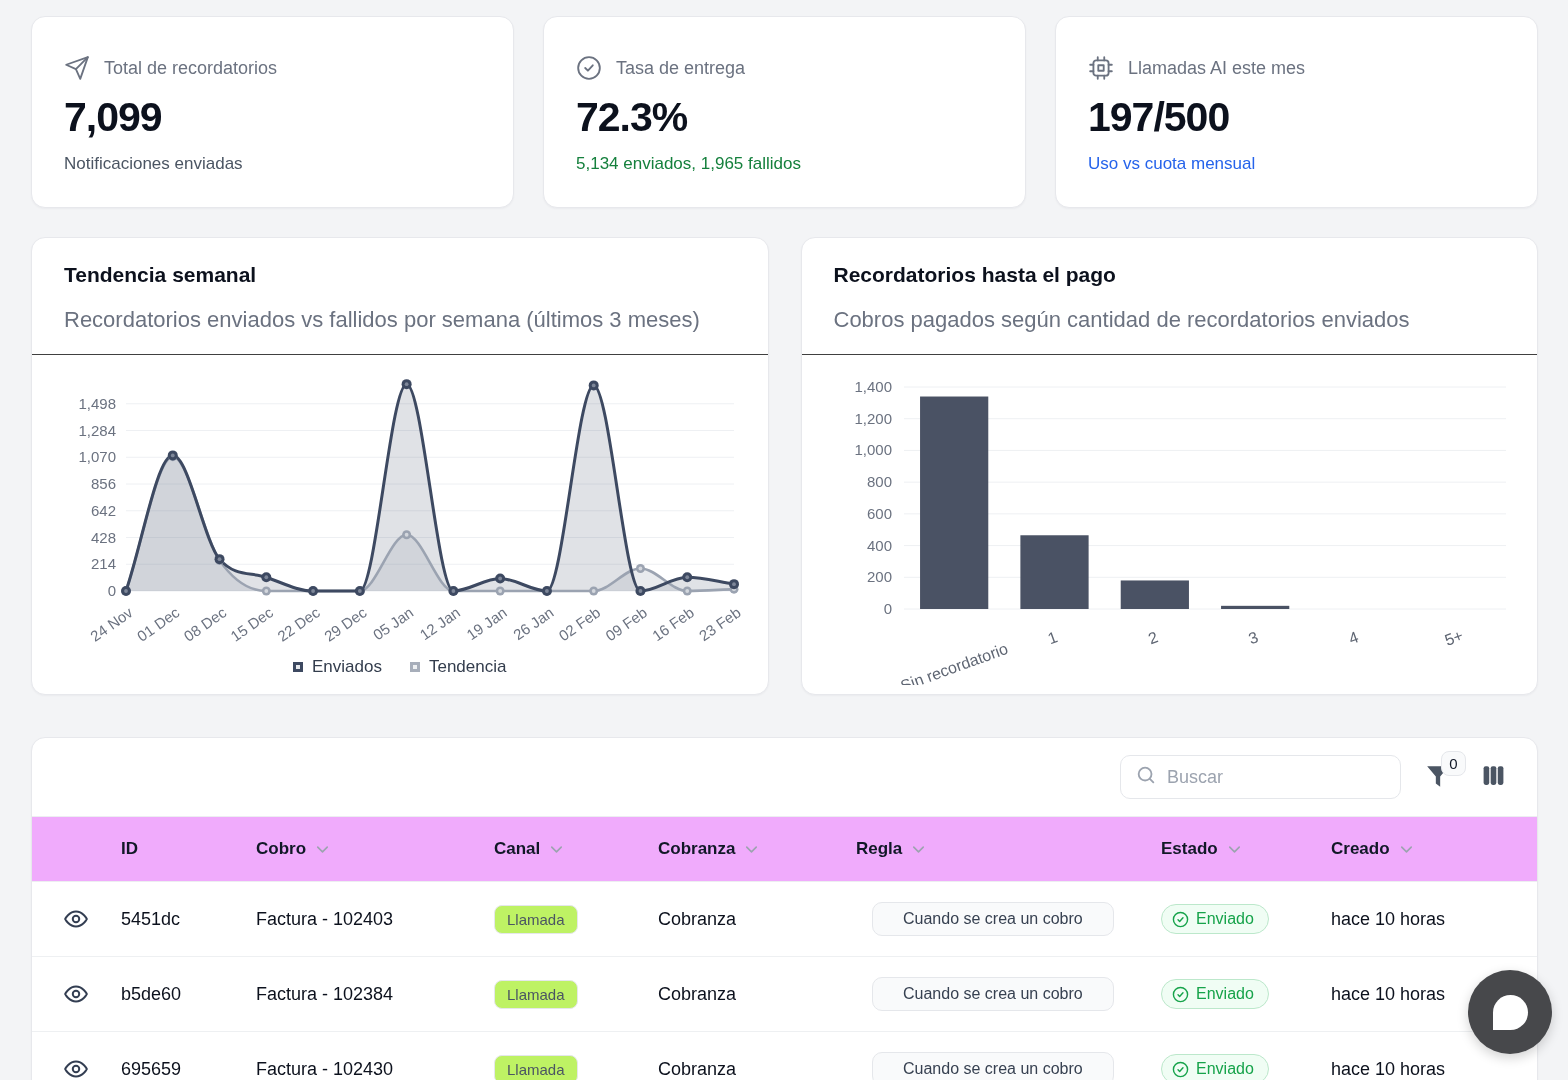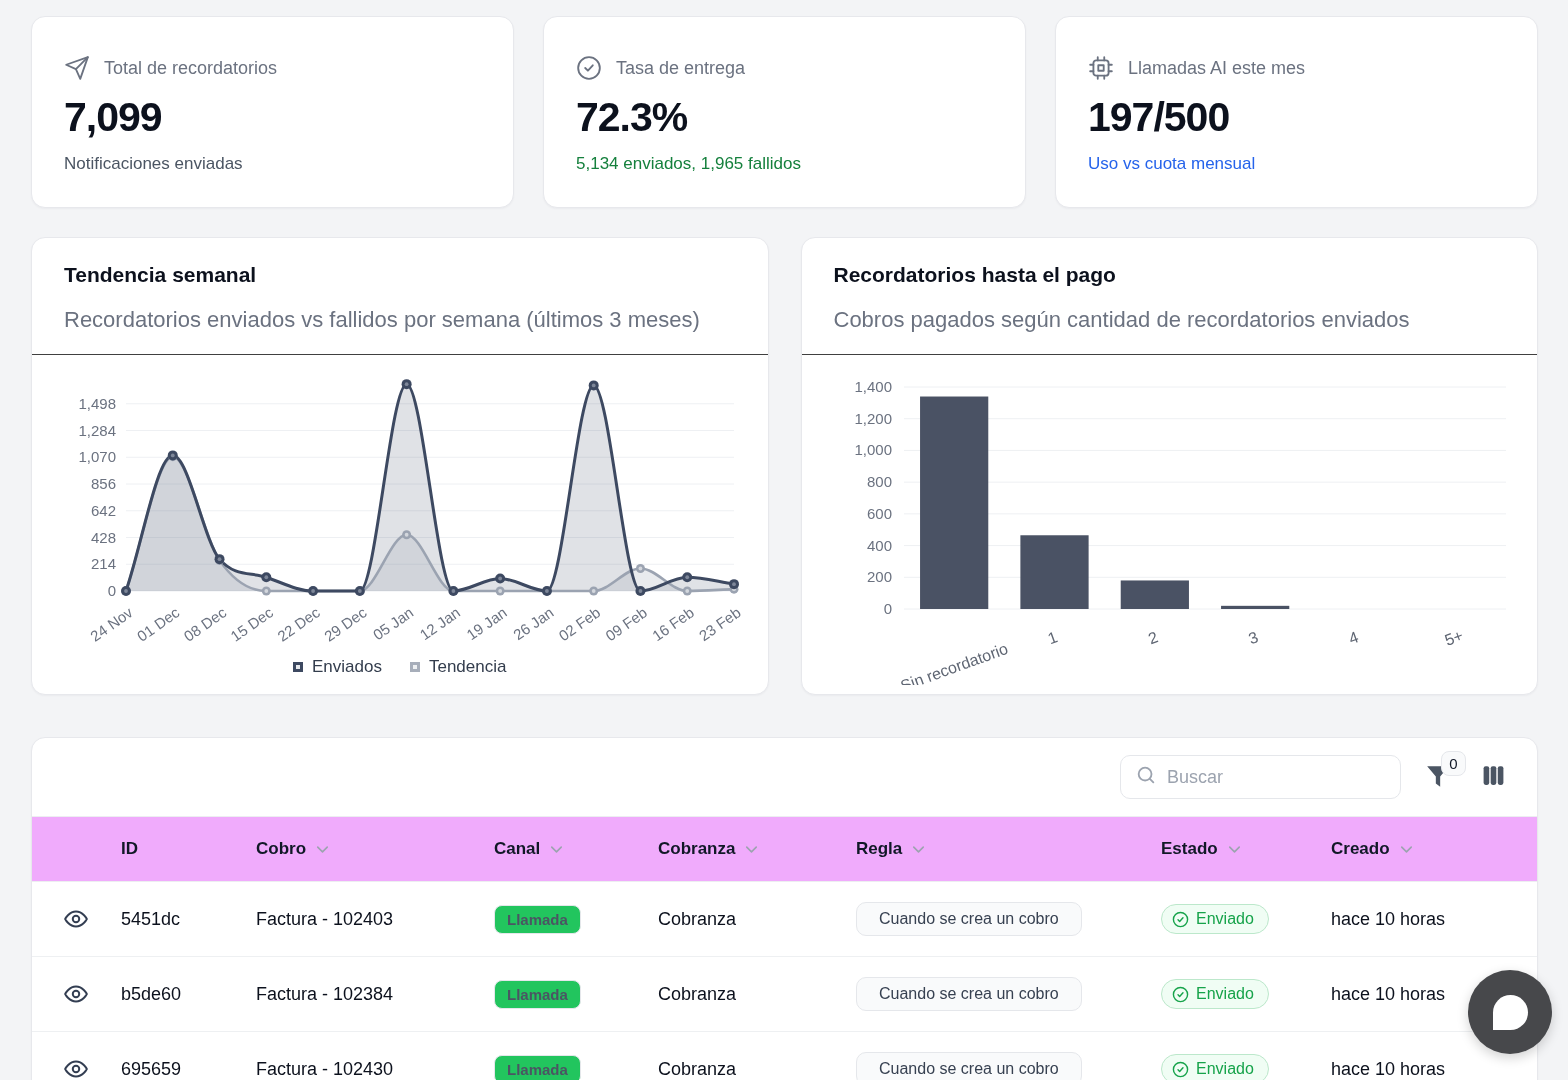--- a/index.html
+++ b/index.html
@@ -66,28 +66,28 @@
     height:66px; background:#f0abfc;
     border-top:1px solid #edeef1; border-bottom:1px solid #edeef1;
   }
   .th { display:flex; align-items:center; gap:7px; font-size:17px; font-weight:700; color:#111827; }
   .tr { height:75px; background:#fff; border-bottom:1px solid #eef0f2; }
   .td { font-size:18px; color:#0c111d; }
   .eye-cell { padding-left:31px; }
   .eye-btn { background:none; border:none; cursor:pointer; padding:0; display:flex; }
   .badge-grey {
     display:inline-block; font-size:15px; color:#4b5563;
-    background:#22c55e; border:1px solid #e5e7eb; border-radius:8px;
+    background:#bef264; border:1px solid #e5e7eb; border-radius:8px;
     padding:5px 12px;
-    font-weight:bold;
   }
   .badge-rule {
     display:inline-block; font-size:16px; color:#374151;
     background:#f9fafb; border:1px solid #e5e7eb; border-radius:10px;
-    padding:7px 22px;
+    padding:7px 30px;
+    margin-left:16px;
   }
   .badge-green {
     display:inline-flex; align-items:center; gap:7px;
     font-size:16px; color:#16a34a;
     background:#f0fdf4; border:1px solid #bce8cb; border-radius:999px;
     padding:5px 14px 5px 10px;
   }
 
   
   .chat-launcher {

